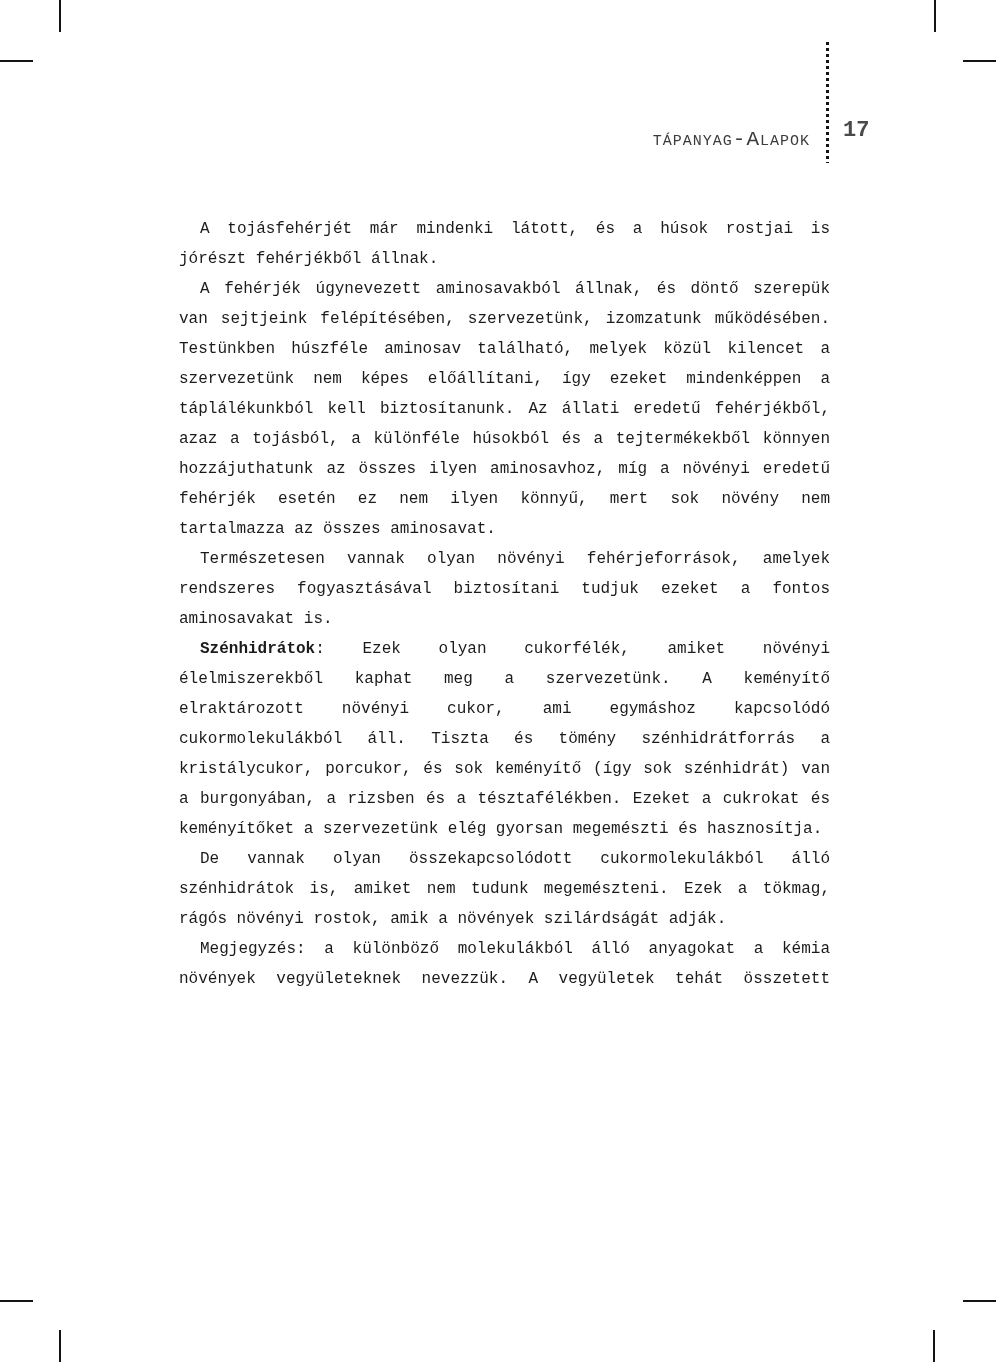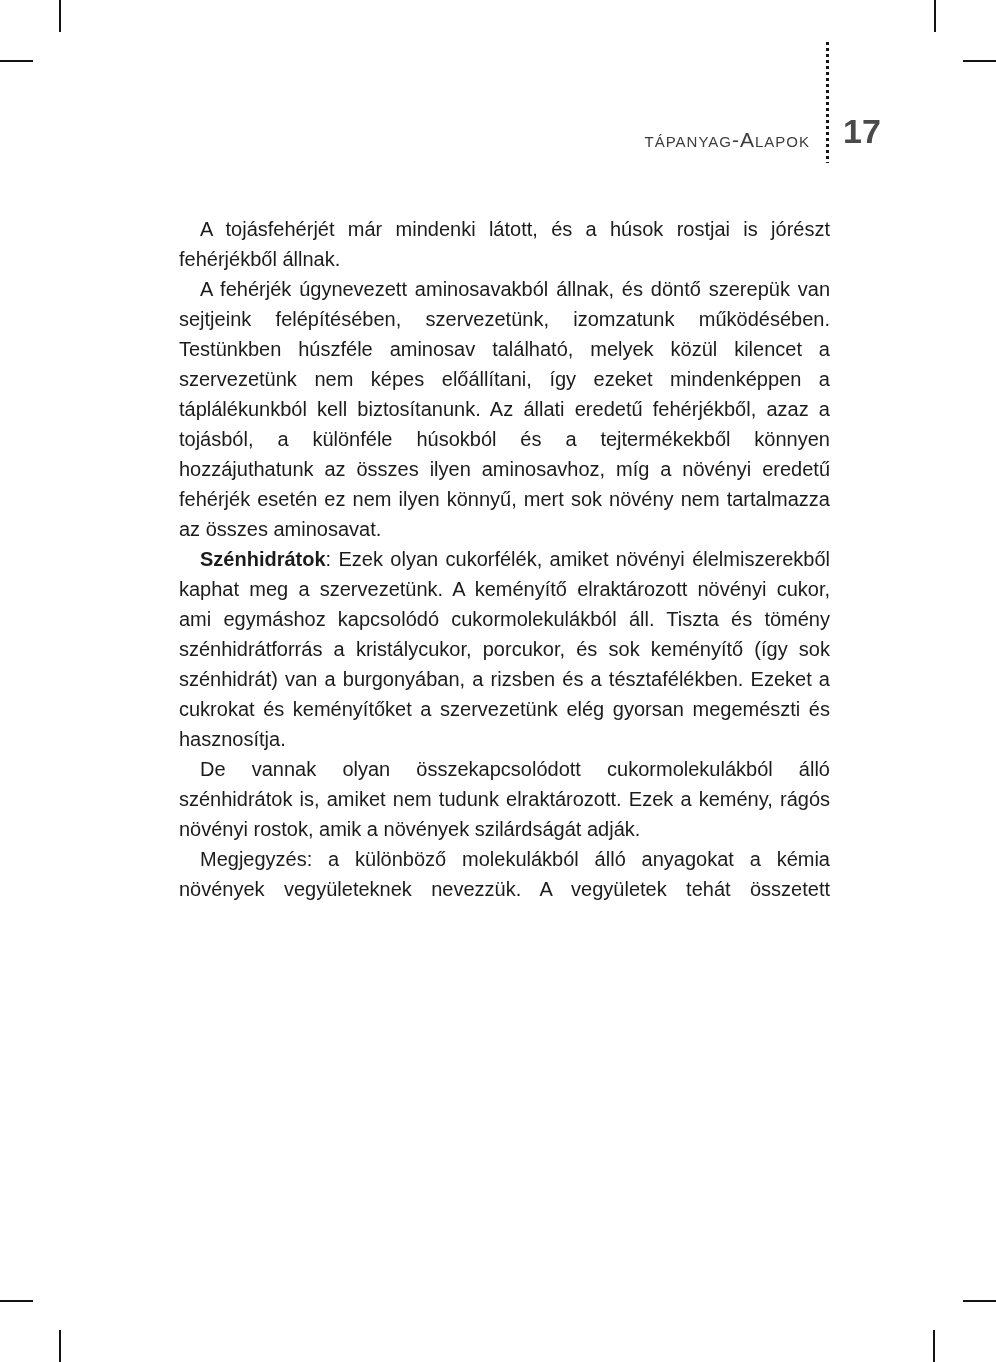--- a/index.html
+++ b/index.html
@@ -5,21 +5,21 @@
   html, body {
     margin: 0;
     padding: 0;
     background: #ffffff;
   }
   .sheet {
     position: relative;
     width: 996px;
     height: 1362px;
     background: #ffffff;
-    font-family: Liberation Sans, sans-serif;
+    font-family: Liberation Mono, monospace;
     overflow: hidden;
   }
 
   
   .crop { position: absolute; background: #141414; }
   .crop.h { width: 33px; height: 2px; }
   .crop.v { width: 2px; height: 32px; }
   .crop.tl-v { left: 59px;  top: 0; }
   .crop.tl-h { left: 0;     top: 60px; }
   .crop.tr-v { left: 934px; top: 0; }
@@ -51,33 +51,33 @@
       to bottom,
       var(--marks-color, #111111) 0px,
       var(--marks-color, #111111) 3px,
       transparent 3px,
       transparent 6px);
   }
   .page-number {
     position: absolute;
     left: 843px;
     top: 116px;
-    font-size: 34px;
+    font-size: 22px;
     line-height: 30px;
     font-weight: bold;
     color: var(--pagenum-color, #4a4a4a);
   }
 
   
   .text-block {
     position: absolute;
     left: 179px;
     top: 214px;
     width: 651px;
-    font-size: 20px;
+    font-size: 16px;
     line-height: 30px;
     text-align: justify;
     color: var(--body-color, #1b1b1b);
     hyphens: auto;
     -webkit-hyphens: auto;
   }
   .text-block p {
     margin: 0;
     padding: 0;
     text-indent: 21px;
@@ -103,18 +103,19 @@
   <div class="crop h br-h"></div>
   <div class="crop v br-v"></div>
 
   <span class="running-title">tápanyag-Alapok</span>
   <span class="dotted-rule"></span>
   <span class="page-number">17</span>
 
   <main class="text-block" id="paragraphs">
       <p>A tojásfehérjét már mindenki látott, és a húsok rostjai is jórészt fehérjékből állnak.</p>
       <p>A fehérjék úgynevezett aminosavakból állnak, és döntő szerepük van sejtjeink felépítésében, szervezetünk, izomzatunk működésében. Testünkben húszféle aminosav található, melyek közül kilencet a szervezetünk nem képes előállítani, így ezeket mindenképpen a táplálékunkból kell biztosítanunk. Az állati eredetű fehérjékből, azaz a tojásból, a különféle húsokból és a tejtermékekből könnyen hozzájuthatunk az összes ilyen aminosavhoz, míg a növényi eredetű fehérjék esetén ez nem ilyen könnyű, mert sok növény nem tartalmazza az összes aminosavat.</p>
+      <p>Természetesen vannak olyan növényi fehérjeforrások, amelyek rendszeres fogyasztásával biztosítani tudjuk ezeket a fontos aminosavakat is.</p>
       <p><b>Szénhidrátok</b>: Ezek olyan cukorfélék, amiket növényi élelmiszerekből kaphat meg a szervezetünk. A keményítő elraktározott növényi cukor, ami egymáshoz kapcsolódó cukormolekulákból áll. Tiszta és tömény szénhidrátforrás a kristálycukor, porcukor, és sok keményítő (így sok szénhidrát) van a burgonyában, a rizsben és a tésztafélékben. Ezeket a cukrokat és keményítőket a szervezetünk elég gyorsan megemészti és hasznosítja.</p>
-      <p>De vannak olyan összekapcsolódott cukormolekulákból álló szénhidrátok is, amiket nem tudunk elraktározott. Ezek a kemény, rágós növényi rostok, amik a növények szilárdságát adják.</p>
+      <p>De vannak olyan összekapcsolódott cukormolekulákból álló szénhidrátok is, amiket nem tudunk megemészteni. Ezek a tökmag, rágós növényi rostok, amik a növények szilárdságát adják.</p>
       <p class="continued">Megjegyzés: a különböző molekulákból álló anyagokat a kémia növények vegyületeknek nevezzük. A vegyületek tehát összetett</p>
     </main>
 
 </div>
 
 </body></html>

